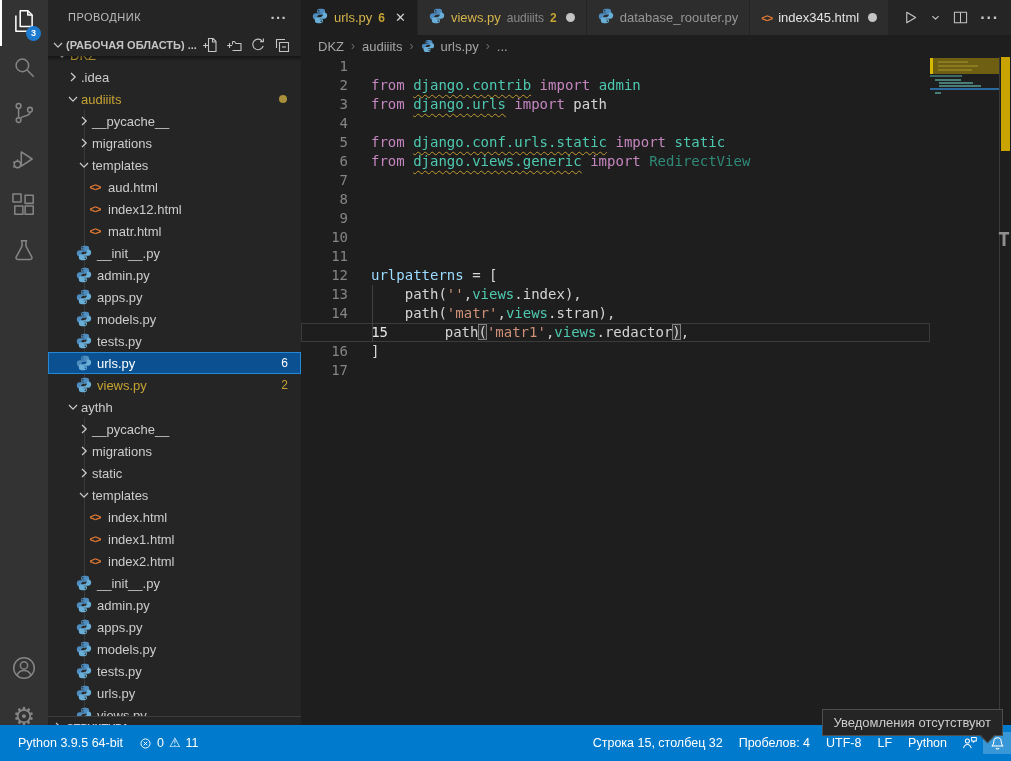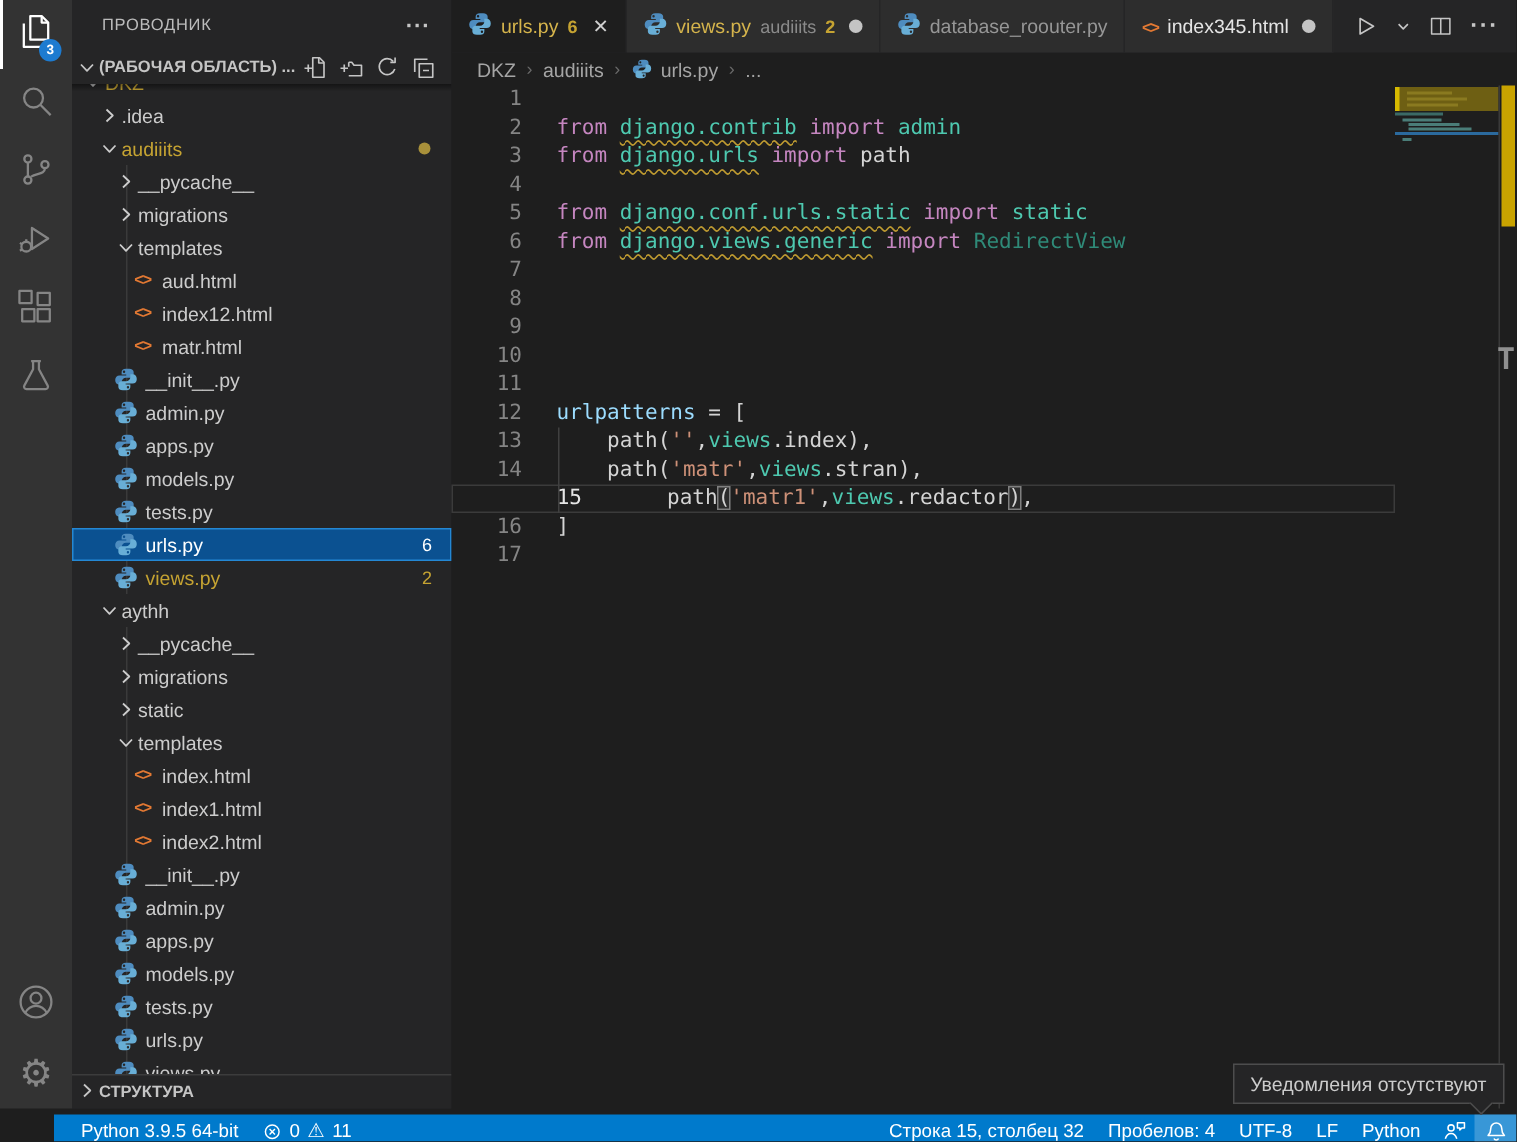--- a/index.html
+++ b/index.html
@@ -78,21 +78,21 @@
   #code-guide { position:absolute; left:71px; top:228px; height:57px; width:1px; background:#404040; }
 
   
   #minimap { position:absolute; top:0; right:12px; width:69px; bottom:0; }
   .mm { position:absolute; }
   #overview { position:absolute; top:0; right:0; width:12px; bottom:0; border-left:1px solid #3a3a3a; }
   #ov-warn { position:absolute; top:0; right:1px; width:9px; height:94px; background:#c9a300; }
   #t-glyph { position:absolute; top:172px; right:0; width:14px; color:#8f8f8f; font-size:20px; font-weight:bold; text-align:center; line-height:1; }
 
   
-  #statusbar { position:absolute; left:0; right:0; bottom:0; height:18px; background:#007acc; color:#ffffff; display:flex; align-items:flex-start; font-size:12.5px;margin-left:36px; }
+  #statusbar { position:absolute; left:0; right:0; bottom:0; height:36px; background:#007acc; color:#ffffff; display:flex; align-items:center; font-size:12.5px; }
   .st-item { padding:0 8px; height:22px; display:flex; align-items:center; gap:5px; cursor:pointer; white-space:nowrap; }
   .st-item:first-child { padding-left:18px; }
   #st-right { margin-left:auto; display:flex; align-items:center; }
   .st-ic { width:28px; height:22px; display:flex; align-items:center; justify-content:center; cursor:pointer; }
   .st-ic.hovered { background:rgba(255,255,255,.22); }
   .warn-glyph { font-size:13px; line-height:1; }
 
   
   #tooltip { position:absolute; right:8px; bottom:25px; background:#252526; border:1px solid #4d4d4d; color:#cccccc; font-size:13px; padding:5px 11px; z-index:10; }
   #tooltip::after { content:""; position:absolute; right:9px; bottom:-6px; width:10px; height:10px; background:#252526; border-right:1px solid #4d4d4d; border-bottom:1px solid #4d4d4d; transform:rotate(45deg); }

